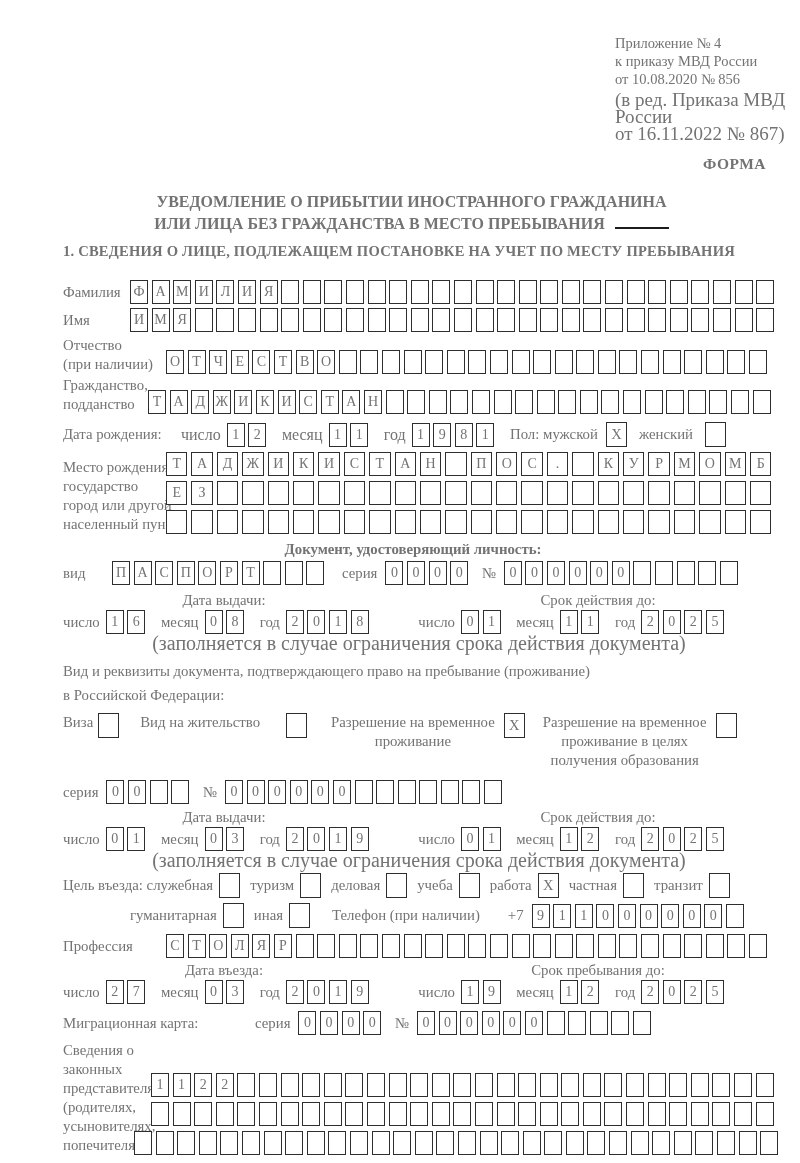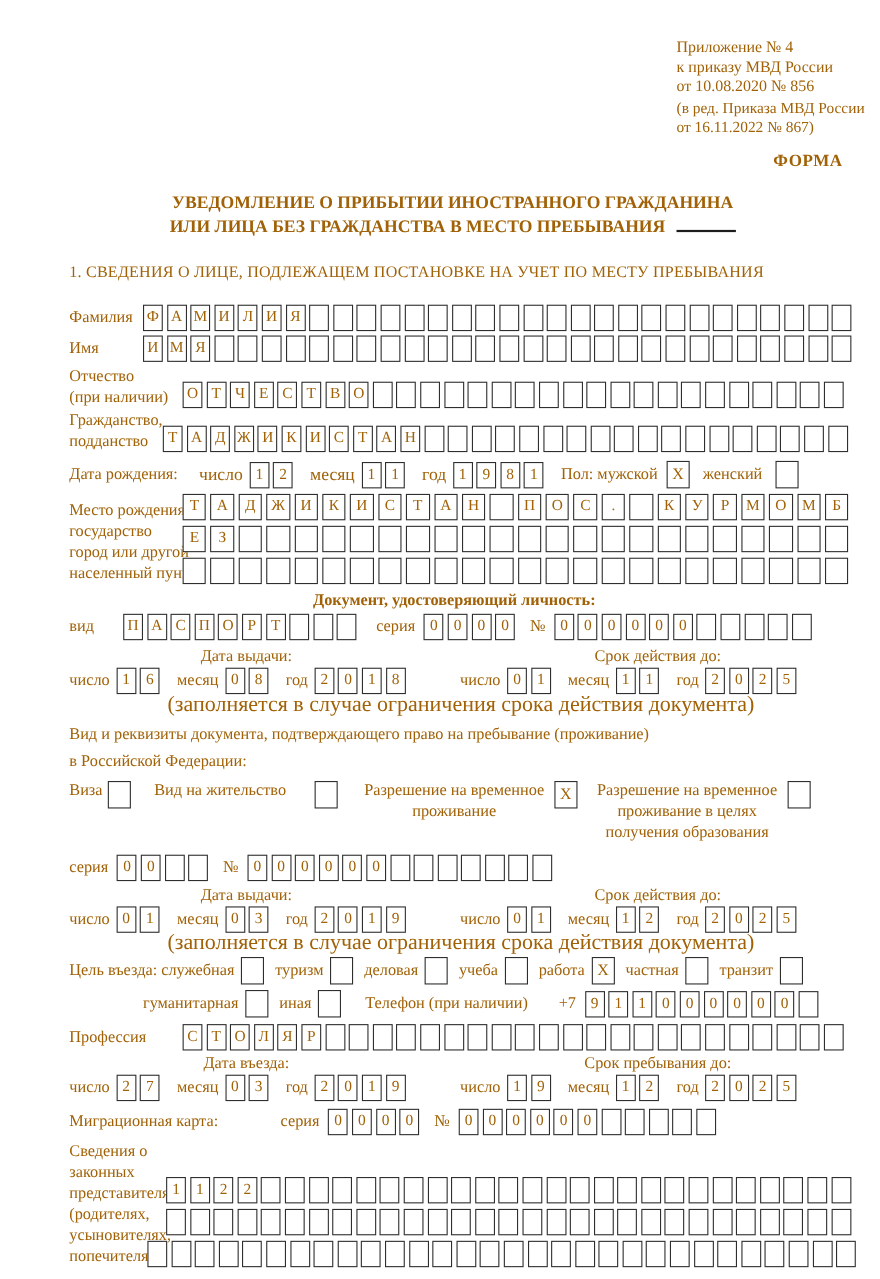--- a/index.html
+++ b/index.html
@@ -1,30 +1,30 @@
 <!DOCTYPE html>
 <html><head>
 <meta charset="utf-8">
 <style>
   *{margin:0;padding:0;box-sizing:border-box}
   html,body{background:#ffffff}
   .page{
-    width:800px;height:1163px;background:#fff;color:#a16207;
+    width:800px;height:1163px;background:#fff;color:#737373;
     font-family:"Liberation Serif","DejaVu Serif",serif;
     padding:34px 0 0 63px;overflow:hidden;position:relative;
   }
   
   .doc-ref{margin-left:552px;font-size:14.5px;line-height:18px}
-  .doc-ref .amend{font-size:14px;line-height:17px}
+  .doc-ref .amend{font-size:19px;line-height:17px}
   .doc-ref .amend.first{margin-top:3px}
   .forma{margin-left:640px;margin-top:13px;font-weight:bold;font-size:15.5px;letter-spacing:.5px}
   
   .title{text-align:center;font-weight:bold;font-size:16px;line-height:22px;margin-top:18px;margin-right:40px}
   .blank-line{display:inline-block;width:54px;border-bottom:2px solid #1c1c1c;margin-left:10px}
-  .sec-heading{font-weight:normal;font-size:14.6px;margin-top:22px;letter-spacing:.2px}
+  .sec-heading{font-weight:bold;font-size:14.6px;margin-top:8px;letter-spacing:.2px}
   
   .row{display:flex;align-items:center}
   .row.top{align-items:flex-end}
   .flabel{font-size:14.8px;flex:0 0 auto;white-space:nowrap}
   .label-block{flex:0 0 auto;font-size:14.8px;line-height:19px;white-space:nowrap}
   .w67{width:67px}.w85{width:85px}.w103{width:103px}.w49{width:49px}.w88{width:88px}
   
   .cells{display:flex;flex-wrap:nowrap}
   .cell{
     flex:0 0 auto;width:18px;height:24px;border:1.5px solid #2e2e2e;margin-right:3.6px;

